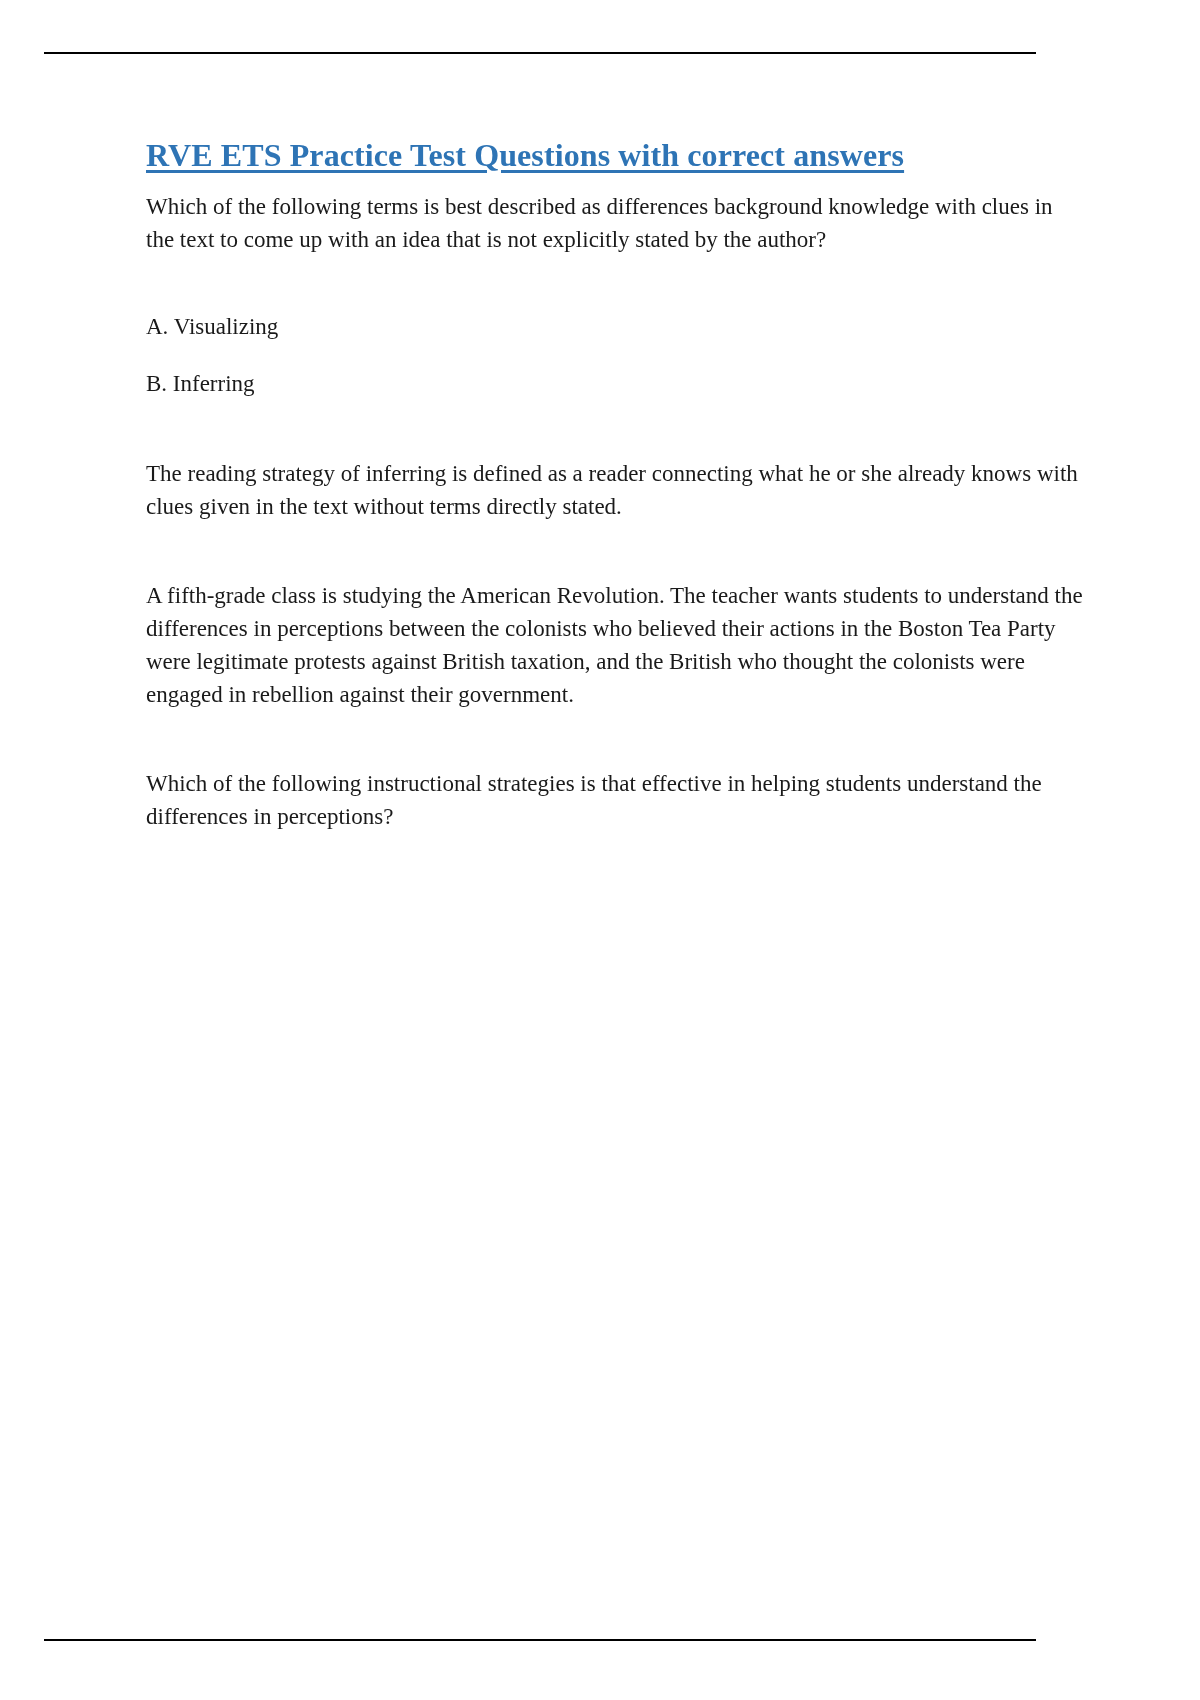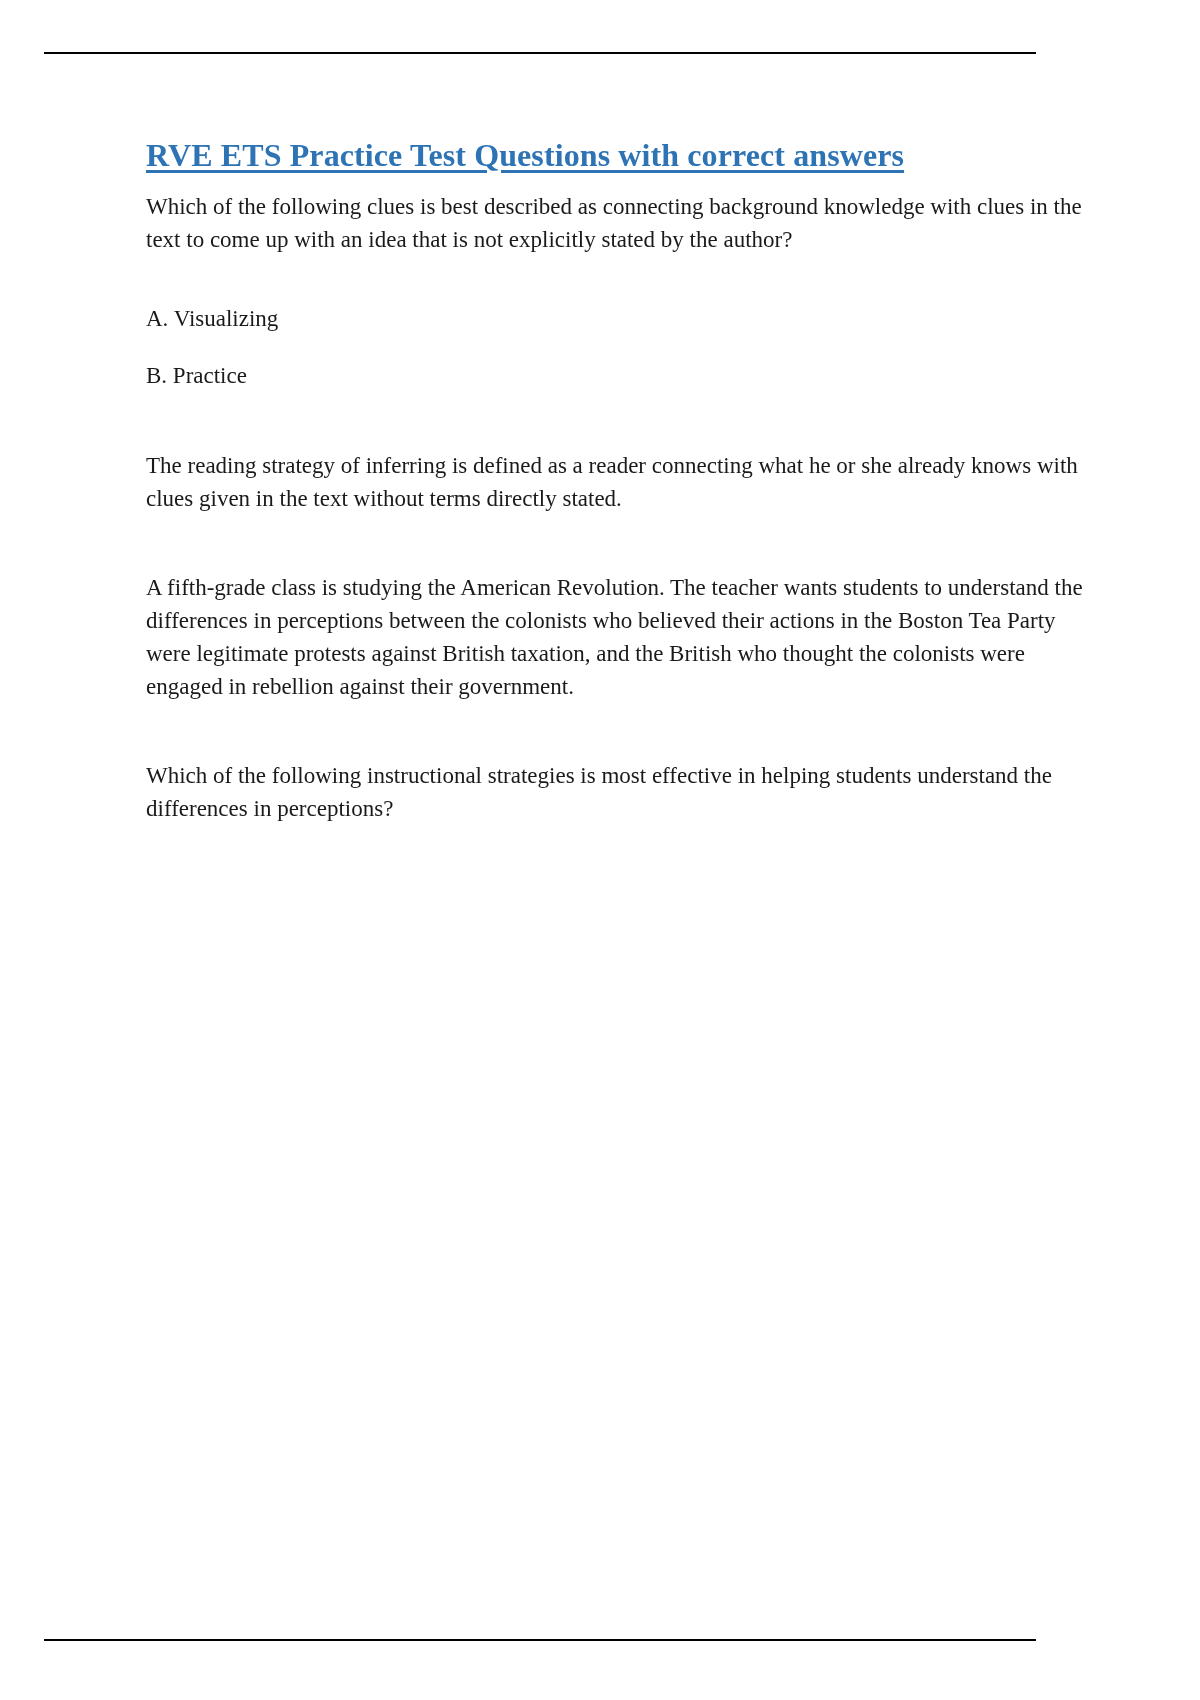--- a/index.html
+++ b/index.html
@@ -55,57 +55,57 @@
     line-height: 1.44;
     margin: 0;
     color: #1a1a1a;
   }
   .gap-md { height: 46px; }
   .gap-lg { height: 56px; }
 
   .choice {
     font-size: 23px;
     line-height: 1.44;
-    margin: 0 0 24px 0;
+    margin: 8px 0 24px 0;
     color: #1a1a1a;
   }
   .choice:last-child { margin-bottom: 0; }
 </style>
 </head>
 <body>
 
 <div class="page">
 
   <div class="rule rule-top"></div>
   <div class="rule rule-bottom"></div>
 
   <div class="content">
 
     <h1 class="doc-title">RVE ETS Practice Test Questions with correct answers</h1>
 
-    <p class="para">Which of the following clues is best described as connecting background knowledge with clues in the text to come up with an idea that is not explicitly stated by the author?</p>
+    <p class="para">Which of the following terms is best described as differences background knowledge with clues in the text to come up with an idea that is not explicitly stated by the author?</p>
 
     <div class="gap-md"></div>
 
     <div>
       <p class="choice">A. Visualizing</p>
-      <p class="choice">B. Practice</p>
+      <p class="choice">B. Inferring</p>
     </div>
 
     <div class="gap-lg"></div>
 
     <p class="para">The reading strategy of inferring is defined as a reader connecting what he or she already knows with clues given in the text without terms directly stated.</p>
 
     <div class="gap-lg"></div>
 
     <p class="para">A fifth-grade class is studying the American Revolution. The teacher wants students to understand the differences in perceptions between the colonists who believed their actions in the Boston Tea Party were legitimate protests against British taxation, and the British who thought the colonists were engaged in rebellion against their government.</p>
 
     <div class="gap-lg"></div>
 
-    <p class="para">Which of the following instructional strategies is most effective in helping students understand the differences in perceptions?</p>
+    <p class="para">Which of the following instructional strategies is that effective in helping students understand the differences in perceptions?</p>
 
     <div class="gap-lg"></div>
 
     <div>
     </div>
 
   </div>
 </div>
 
 </body></html>

